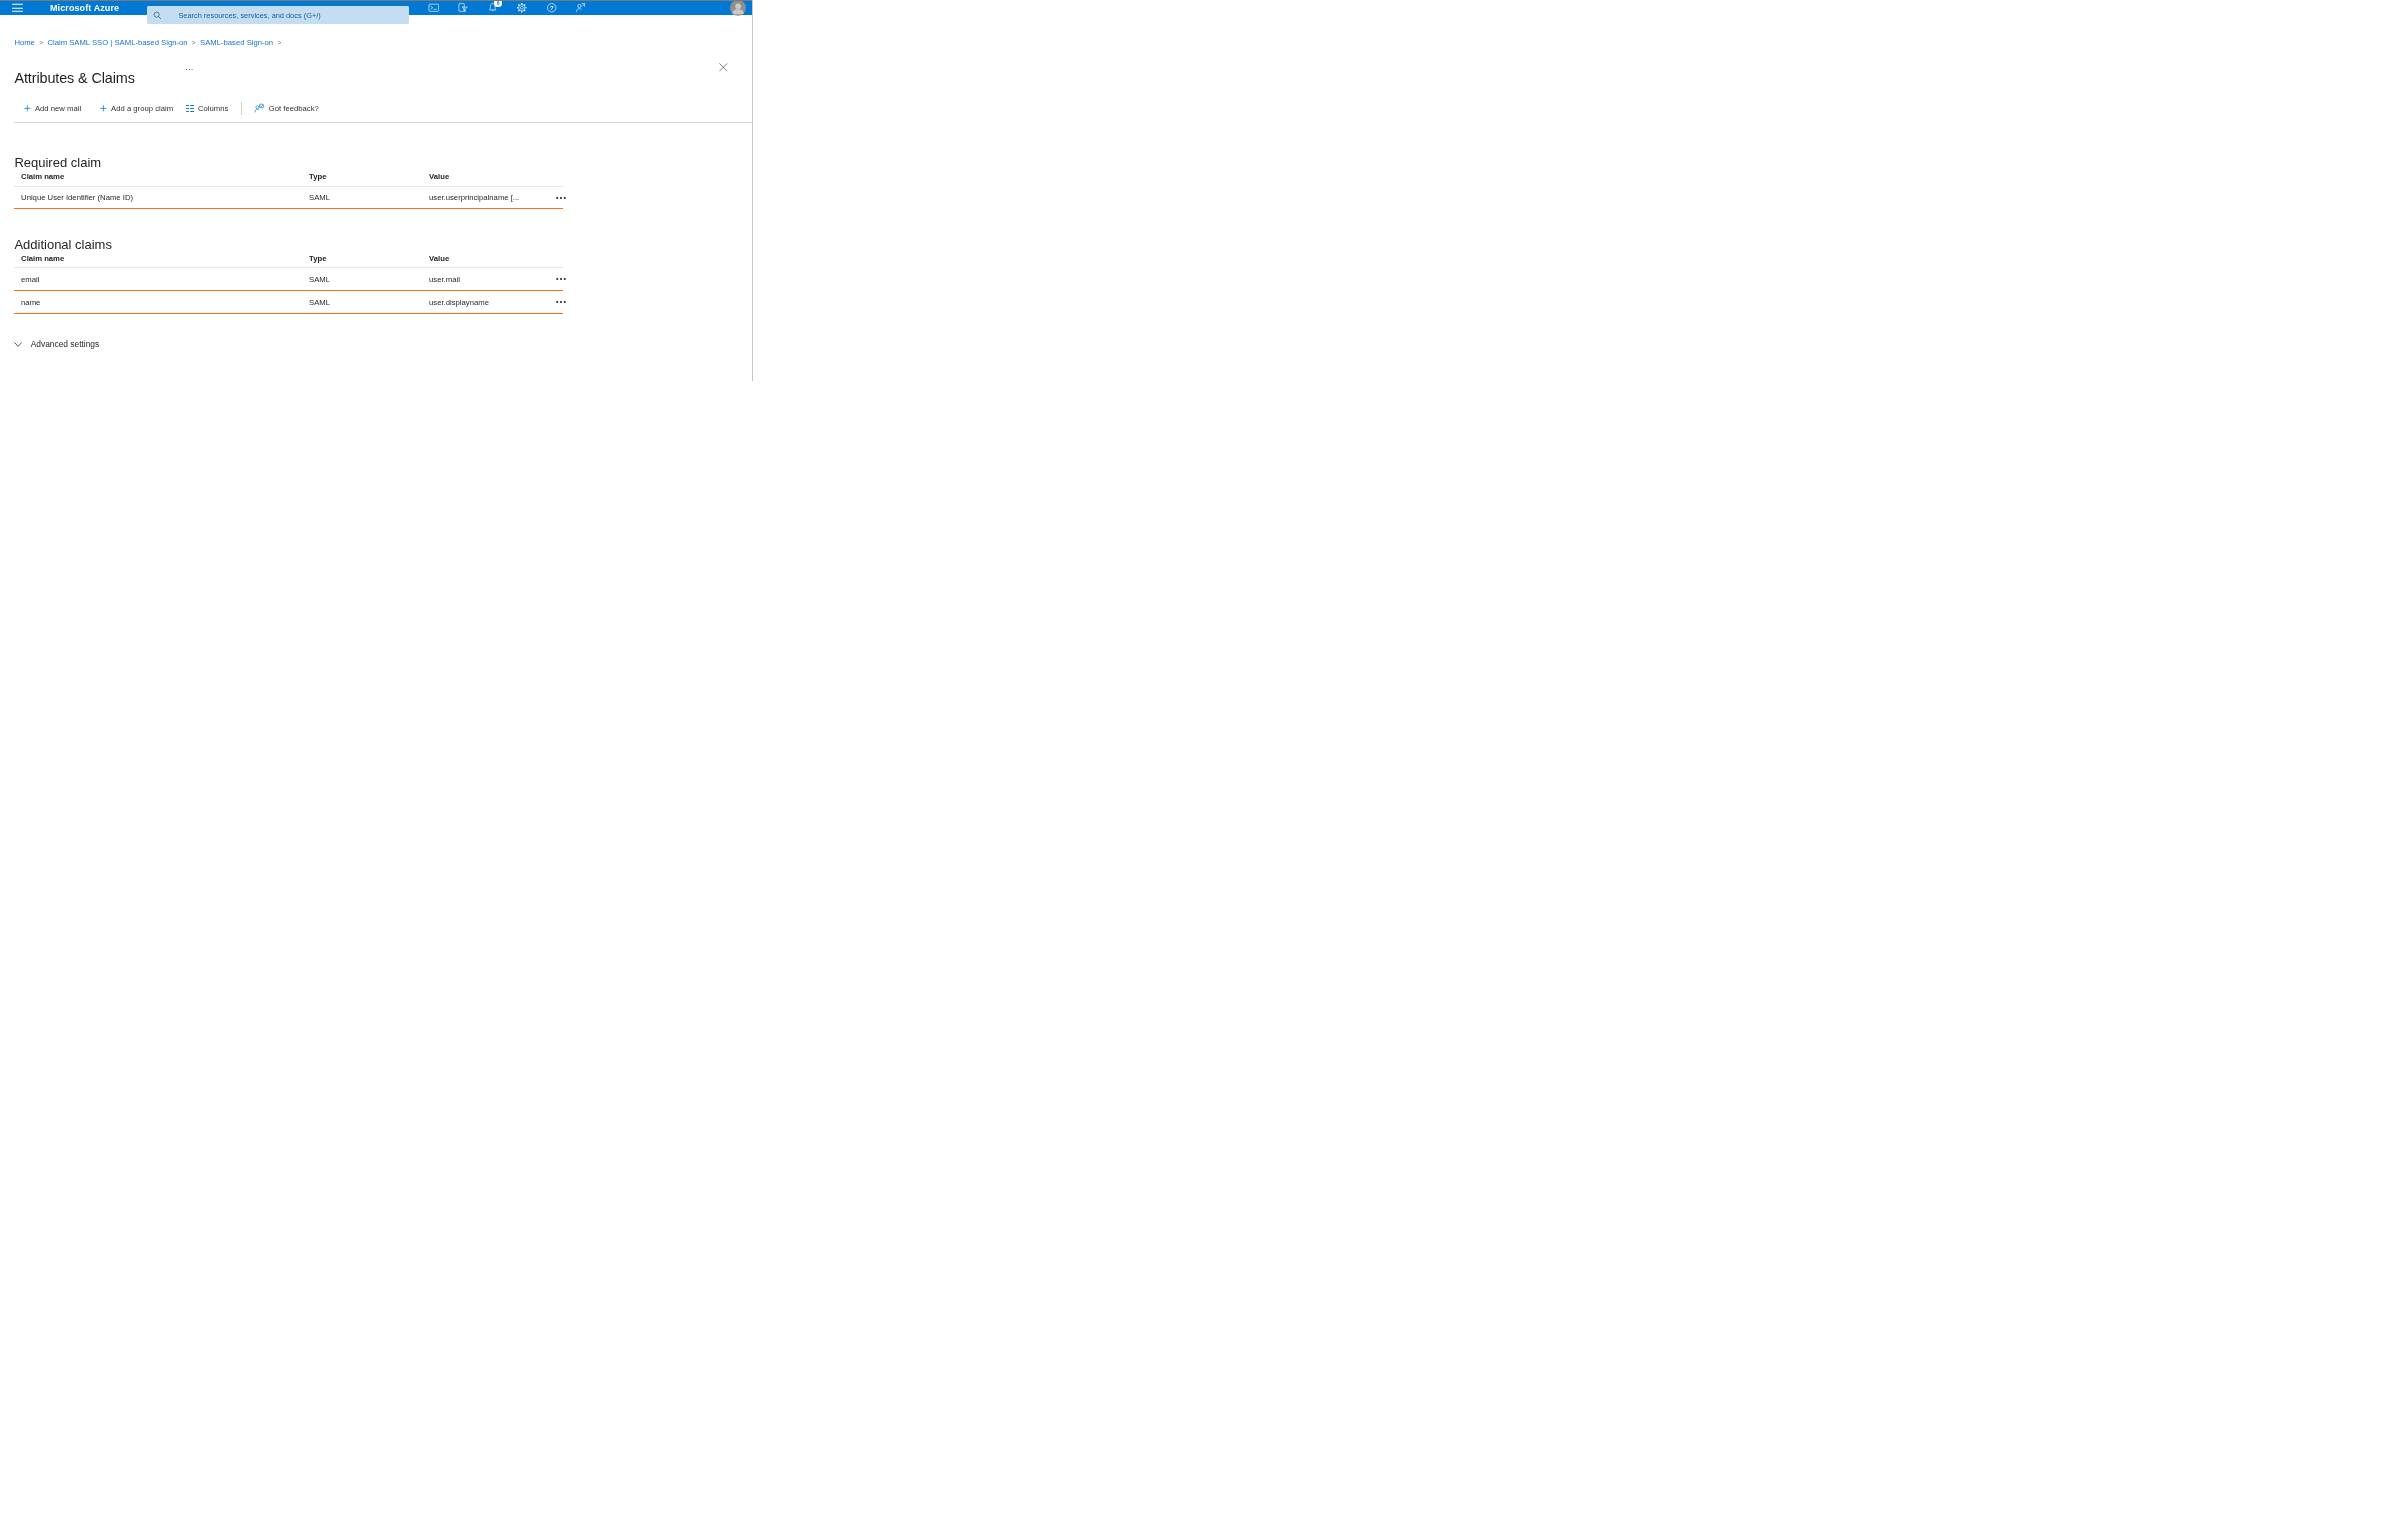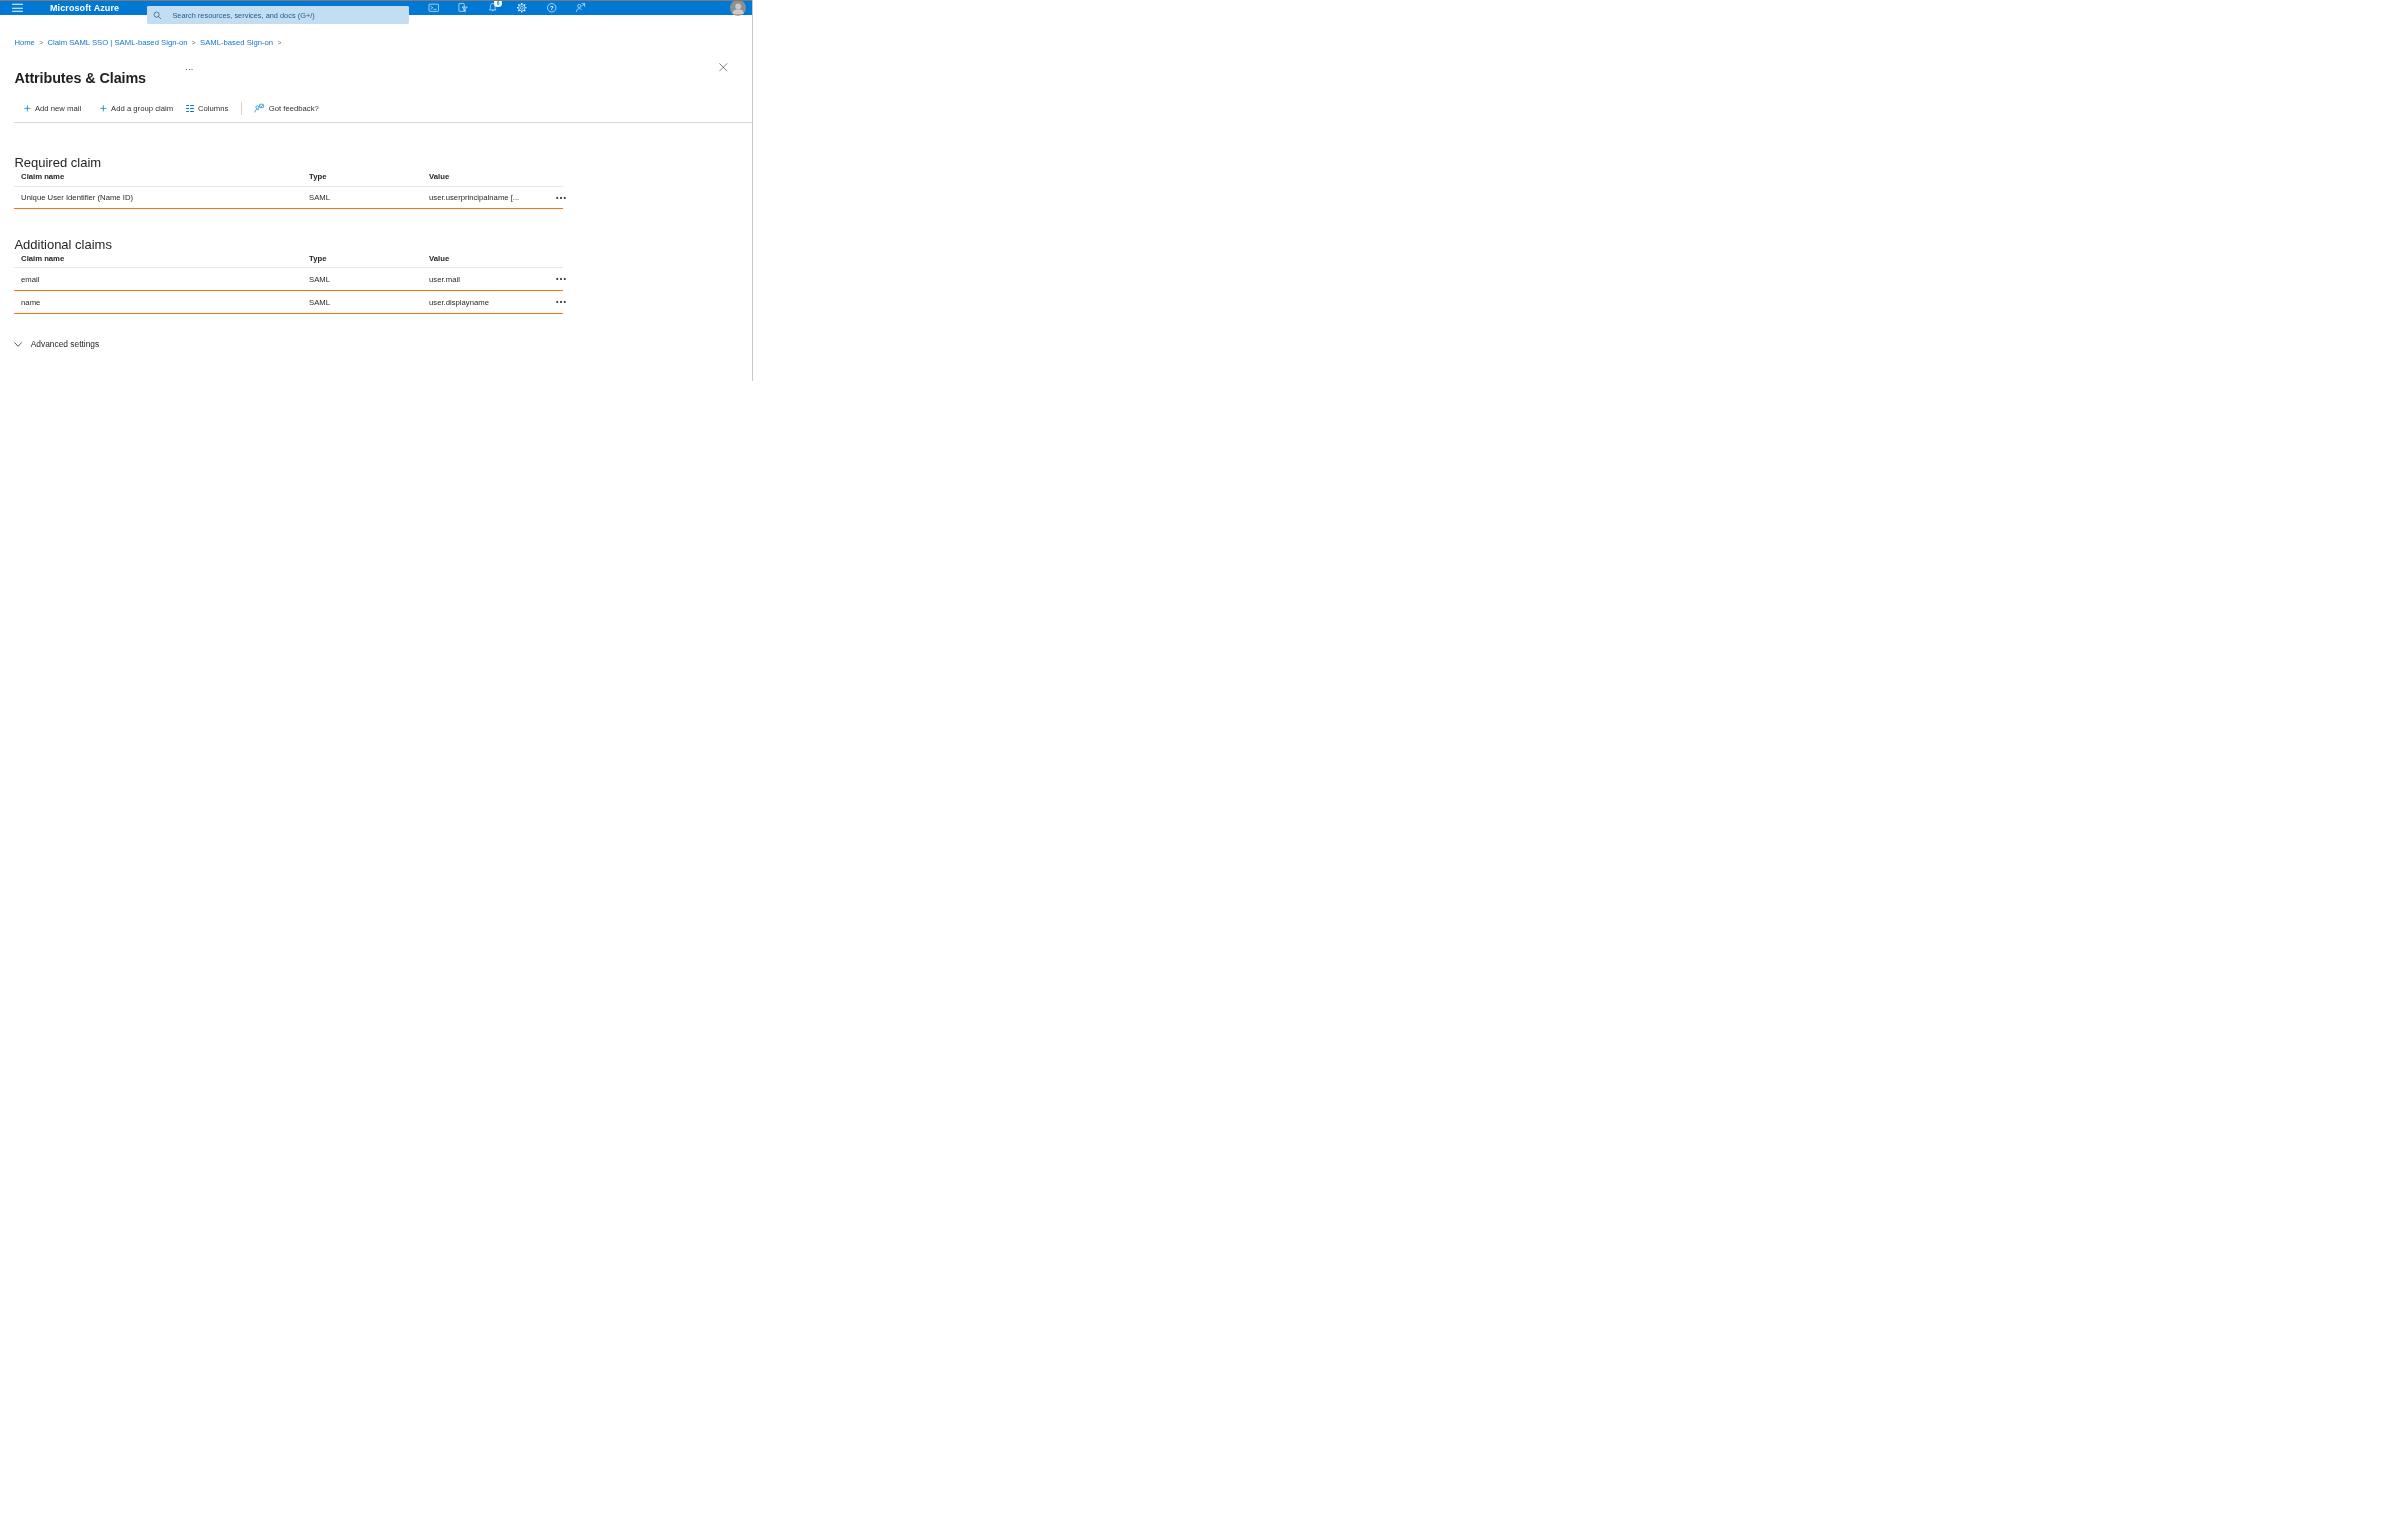--- a/index.html
+++ b/index.html
@@ -11,41 +11,41 @@
   .win-right-strip{position:absolute;top:0;right:0;bottom:0;width:1.4px;background:#c6c6c6;z-index:50;}
 
   
   .topbar{position:absolute;top:1px;left:0;right:0;height:14px;background:#0078d4;}
   .hamburger{position:absolute;left:12px;top:50%;transform:translateY(-50%);width:14.4px;height:14.4px;
     background:none;border:none;cursor:pointer;display:flex;flex-direction:column;justify-content:center;gap:2.2px;padding:0;}
   .hamburger span{display:block;width:10.6px;height:1.2px;background:#fff;border-radius:0.5px;}
   .brand{position:absolute;left:50px;top:50%;transform:translateY(-50%);color:#fff;font-size:9px;
     font-weight:700;letter-spacing:0.1px;white-space:nowrap;cursor:pointer;}
   .searchbox{position:absolute;left:147px;top:5.3px;width:262px;height:18px;background:#c3ddf2;border-radius:1.4px;
-    display:flex;align-items:center;padding:0 5.8px;box-sizing:border-box;gap:9px;justify-content:space-between;}
+    display:flex;align-items:center;padding:0 5.8px;box-sizing:border-box;gap:15px;justify-content:space-between;}
   .searchbox svg{flex:0 0 auto;}
   .searchbox input{flex:1;background:transparent;border:none;outline:none;font-family:inherit;
     font-size:7.4px;color:#1f5b8e;}
   .searchbox input::placeholder{color:#1f5b8e;opacity:1;}
   .top-icons{position:absolute;left:427px;top:0;height:100%;display:flex;align-items:center;gap:17px;}
   .tico{position:relative;width:12.5px;height:12.5px;background:none;border:none;padding:0;cursor:pointer;
     display:flex;align-items:center;justify-content:center;}
   .tico svg{stroke:#fff;fill:none;stroke-width:1.3;}
   .badge{position:absolute;top:-2.4px;right:-3.4px;width:7.7px;height:7.7px;border-radius:50%;background:#fff;
     color:#0078d4;font-size:5px;font-weight:700;display:flex;align-items:center;justify-content:center;line-height:1;}
   .avatar{position:absolute;right:6.7px;top:50%;transform:translateY(-50%);width:16.3px;height:16.3px;border-radius:50%;
     background:#8f8f8f;border:none;padding:0;cursor:pointer;overflow:hidden;}
 
   
   .breadcrumb{position:absolute;top:38px;left:14.4px;display:flex;align-items:center;gap:4.3px;font-size:7.7px;line-height:9.6px;white-space:nowrap;}
   .crumb{color:#1673d2;text-decoration:none;cursor:pointer;}
   .crumb-sep{color:#717171;font-size:6.7px;position:relative;top:0.2px;}
 
   
-  .page-title{position:absolute;top:57px;left:14.4px;font-size:14.4px;line-height:19px;font-weight:700;color:#201f1e;letter-spacing:-0.1px;margin-top:12px;}
+  .page-title{position:absolute;top:57px;left:14.4px;font-size:14.4px;line-height:19px;font-weight:400;color:#201f1e;letter-spacing:-0.1px;margin-top:12px;}
   .title-overflow{position:absolute;top:63px;left:185px;background:none;border:none;cursor:pointer;
     color:#3b3b3b;font-size:8.6px;line-height:8.6px;letter-spacing:0.7px;padding:0;}
   .close-btn{position:absolute;top:61px;right:24px;width:10.6px;height:10.6px;background:none;border:none;padding:0;cursor:pointer;}
 
   
   .toolbar{position:absolute;top:98px;left:14.4px;right:0;height:21px;display:flex;align-items:center;}
   .tb-item{display:flex;align-items:center;gap:4.3px;background:none;border:none;padding:0;cursor:pointer;
     font-family:inherit;font-size:7.7px;color:#323130;white-space:nowrap;}
   .tb-item .cicon{display:grid;grid-template-columns:3.4px 3.4px;grid-auto-rows:1.4px;gap:1.4px;}
   .tb-item .cicon span{background:#0078d4;border-radius:0.5px;}

